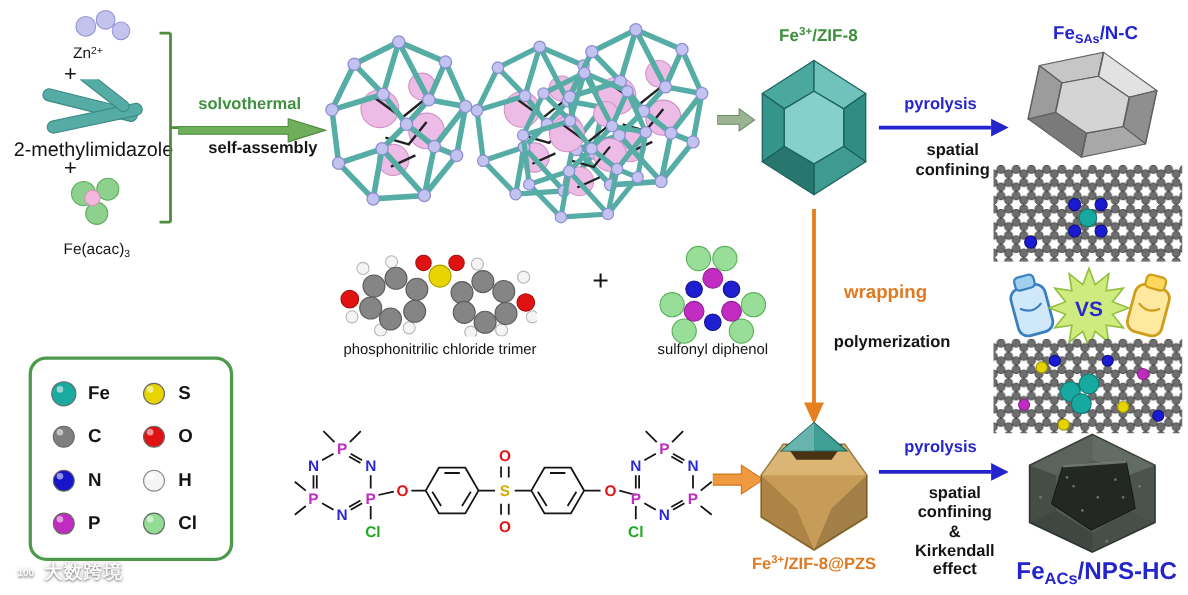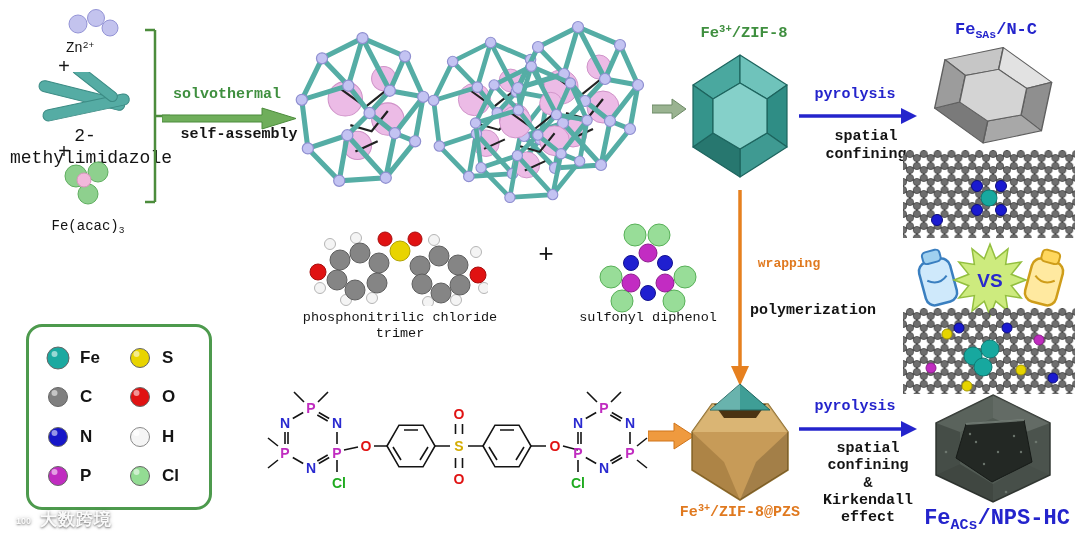--- a/index.html
+++ b/index.html
@@ -1,19 +1,19 @@
 <!DOCTYPE html>
 <html><head>
 <meta charset="utf-8">
 <style>
   html,body{margin:0;padding:0;background:#fff;}
   .stage{position:relative;width:1080px;height:541px;background:#ffffff;overflow:hidden;
          font-family:"Liberation Sans",sans-serif;color:#141414;}
   .abs{position:absolute;}
-  .lbl{position:absolute;line-height:1.2;font-family:Liberation Mono, monospace;}
+  .lbl{position:absolute;line-height:1.2;}
   .c{text-align:center;}
   .g{color:#3f8f3f;font-weight:700;}
   .b{color:#2424cc;font-weight:700;}
   .o{color:#e0791f;font-weight:700;}
   .k{color:#141414;font-weight:700;margin-left:12px;}
   .rg{color:#141414;font-weight:400;}
   sup{font-size:68%;position:relative;top:-0.45em;vertical-align:baseline;}
   sub{font-size:68%;position:relative;top:0.35em;vertical-align:baseline;text-align:center;}
   .legend{position:absolute;left:26px;top:324px;width:186px;height:186px;border:3px solid #4d9a4d;
           border-radius:16px;background:#fff;display:grid;grid-template-columns:1fr 1fr;
@@ -248,21 +248,21 @@
     </g>
   </svg>
 
   <div class="lbl rg c" style="left:300px;top:310px;width:200px;font-size:13.5px">phosphonitrilic chloride trimer</div>
   <div class="lbl rg c" style="left:578px;top:310px;width:140px;font-size:13.5px">sulfonyl diphenol</div>
 
   <svg class="abs" style="left:727px;top:188px" width="26" height="202">
     <line x1="13" y1="2" x2="13" y2="180" stroke="#e6801f" stroke-width="3.5"></line>
     <polygon points="4,178 22,178 13,198" fill="#e6801f"></polygon>
   </svg>
-  <div class="lbl o c" style="left:744px;top:256px;width:90px;font-size:13px">wrapping</div>
+  <div class="lbl o c" style="left:760px;top:256px;width:90px;font-size:17px">wrapping</div>
   <div class="lbl k c" style="left:738px;top:302px;width:122px;font-size:15px">polymerization</div>
 
   <svg class="abs" style="left:898px;top:240px" width="182" height="80" viewBox="0 0 182 80">
     <g transform="rotate(-15 40 42)">
       <rect x="24" y="20" width="32" height="44" rx="9" fill="#cfe9fb" stroke="#3a7fc0" stroke-width="2.5"></rect>
       <rect x="31" y="10" width="18" height="12" rx="4" fill="#9fd0ef" stroke="#3a7fc0" stroke-width="2"></rect>
       <path d="M30,38 q10,8 20,0" stroke="#3a7fc0" stroke-width="2" fill="none"></path>
     </g>
     <g transform="rotate(15 146 42)">
       <rect x="130" y="20" width="32" height="44" rx="9" fill="#ffe9a0" stroke="#cf9d1a" stroke-width="2.5"></rect>

